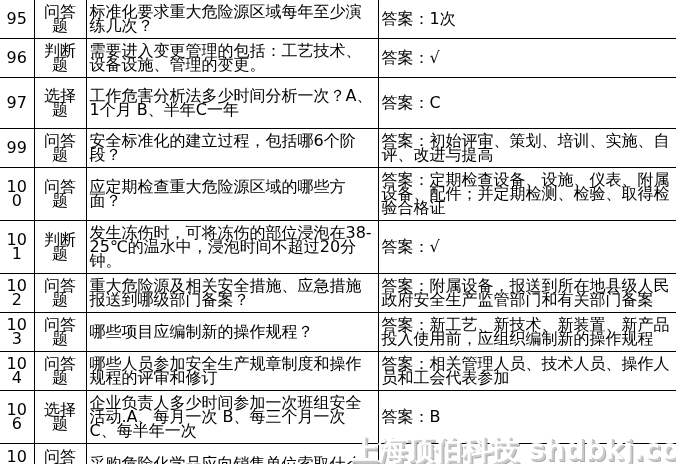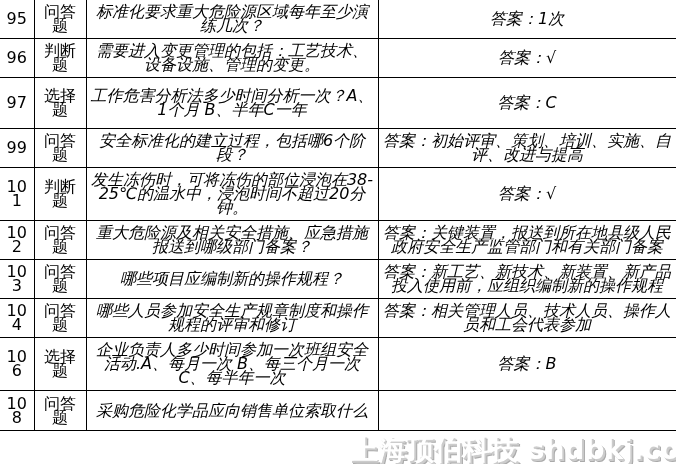--- a/index.html
+++ b/index.html
@@ -24,21 +24,21 @@
     vertical-align:middle;
     padding:5px 3px;
     overflow:hidden;
     word-break:break-all;
   }
   col.c-no { width:34px; }
   col.c-type { width:52px; }
   col.c-question { width:292px; }
   col.c-answer { width:298px; }
   td.no, td.type { text-align:center; padding:1px 1px; }
-  td.question, td.answer { text-align:center;font-style:italic; }
+  td.question, td.answer { text-align:left; }
   
   tr.h32{height:32px} tr.h37{height:37px} tr.h51{height:51px}
   tr.h30{height:30px} tr.h31{height:31px} tr.h40{height:40px}
   tr.h29{height:29px} tr.h34{height:34px} tr.h24{height:24px}
   tr.h35{height:35px} tr.h33{height:33px}
   .watermark {
     position:absolute;
     left:350px; top:431px;
     font-size:28px;
     font-weight:bold;
@@ -79,30 +79,36 @@
         <td class="question">工作危害分析法多少时间分析一次？A、1个月 B、半年C一年</td>
         <td class="answer">答案：C</td>
       </tr>
       <tr class="h31">
         <td class="no">99</td>
         <td class="type">问答题</td>
         <td class="question">安全标准化的建立过程，包括哪6个阶段？</td>
         <td class="answer">答案：初始评审、策划、培训、实施、自评、改进与提高</td>
       </tr>
       <tr class="h40">
+        <td class="no">100</td>
+        <td class="type">问答题</td>
+        <td class="question">应定期检查重大危险源区域的哪些方面？</td>
+        <td class="answer">答案：定期检查设备、设施、仪表、附属设备、配件；并定期检测、检验、取得检验合格证</td>
+      </tr>
+      <tr class="h40">
         <td class="no">101</td>
         <td class="type">判断题</td>
         <td class="question">发生冻伤时，可将冻伤的部位浸泡在38-25℃的温水中，浸泡时间不超过20分钟。</td>
         <td class="answer">答案：√</td>
       </tr>
       <tr class="h30">
         <td class="no">102</td>
         <td class="type">问答题</td>
         <td class="question">重大危险源及相关安全措施、应急措施报送到哪级部门备案？</td>
-        <td class="answer">答案：关键装置，报送到所在地县级人民政府安全生产监管部门和有关部门备案</td>
+        <td class="answer">答案：附属设备，报送到所在地县级人民政府安全生产监管部门和有关部门备案</td>
       </tr>
       <tr class="h29">
         <td class="no">103</td>
         <td class="type">问答题</td>
         <td class="question">哪些项目应编制新的操作规程？</td>
         <td class="answer">答案：新工艺、新技术、新装置、新产品投入使用前，应组织编制新的操作规程</td>
       </tr>
       <tr class="h34">
         <td class="no">104</td>
         <td class="type">问答题</td>

